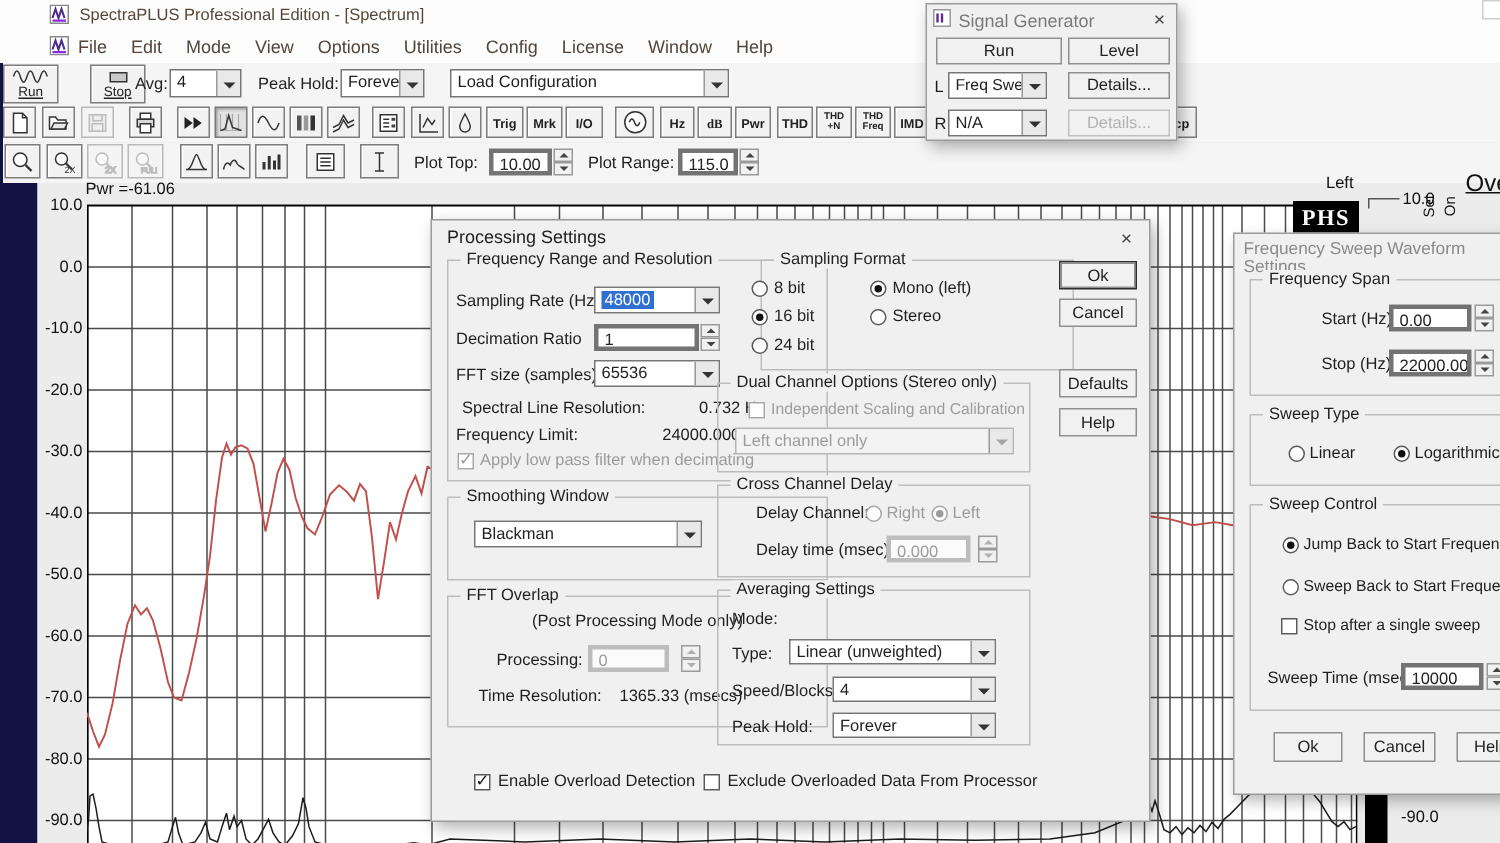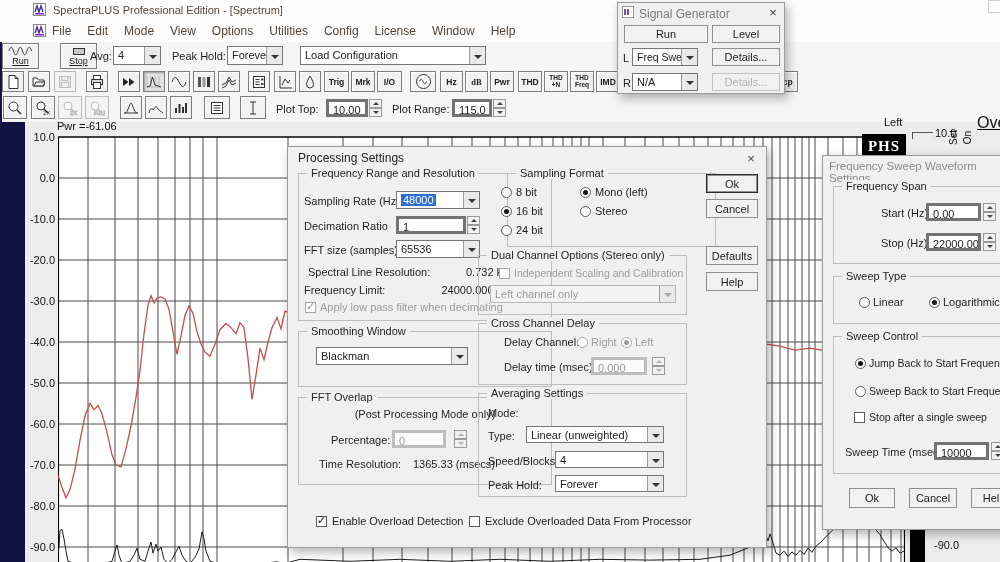--- a/index.html
+++ b/index.html
@@ -481,21 +481,21 @@
       <span class="grp-title">Smoothing Window</span>
     </div>
     <div class="combo" style="left:28px;top:200px;width:152px;height:18px;">
       <span>Blackman</span><span class="arrow"></span>
     </div>
 
     <div class="grp" style="left:10px;top:250px;width:254px;height:88px;">
       <span class="grp-title">FFT Overlap</span>
     </div>
     <span class="lbl" style="left:10px;top:261px;width:254px;text-align:center;">(Post Processing Mode only)</span>
-    <span class="lbl" style="left:43px;top:287px;">Percentage:</span>
+    <span class="lbl" style="left:43px;top:287px;">Processing:</span>
     <div class="edit disabled" style="left:104px;top:283px;width:54px;height:18px;"><span>0</span></div>
     <div class="spin disabled" style="left:166px;top:283px;height:18px;">
         <div class="up"></div>
         <div class="down"></div>
       </div>
     <span class="lbl" style="left:31px;top:311px;">Time Resolution:</span>
     <span class="lbl" style="left:125px;top:311px;">1365.33 (msecs)</span>
 
     <div class="grp" style="left:190px;top:26px;width:209px;height:74px;margin-left:29px;">
       <span class="grp-title">Sampling Format</span>

